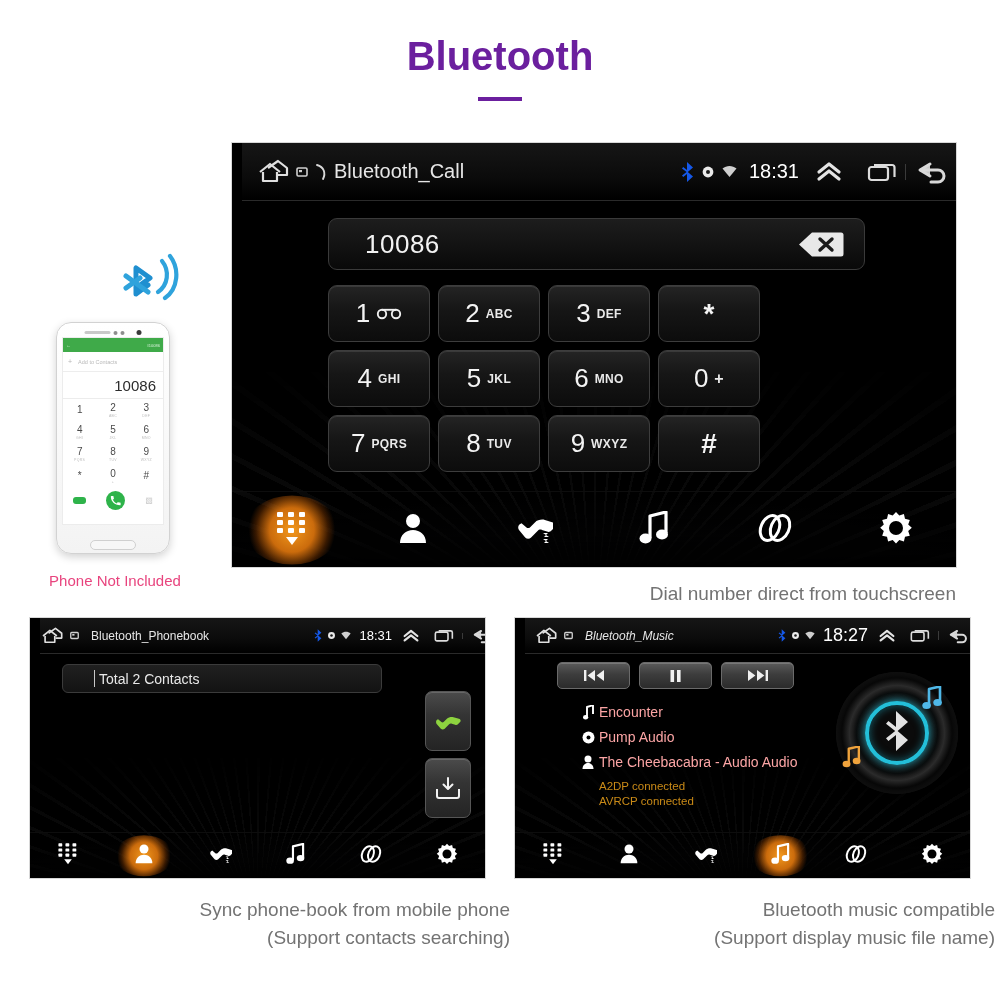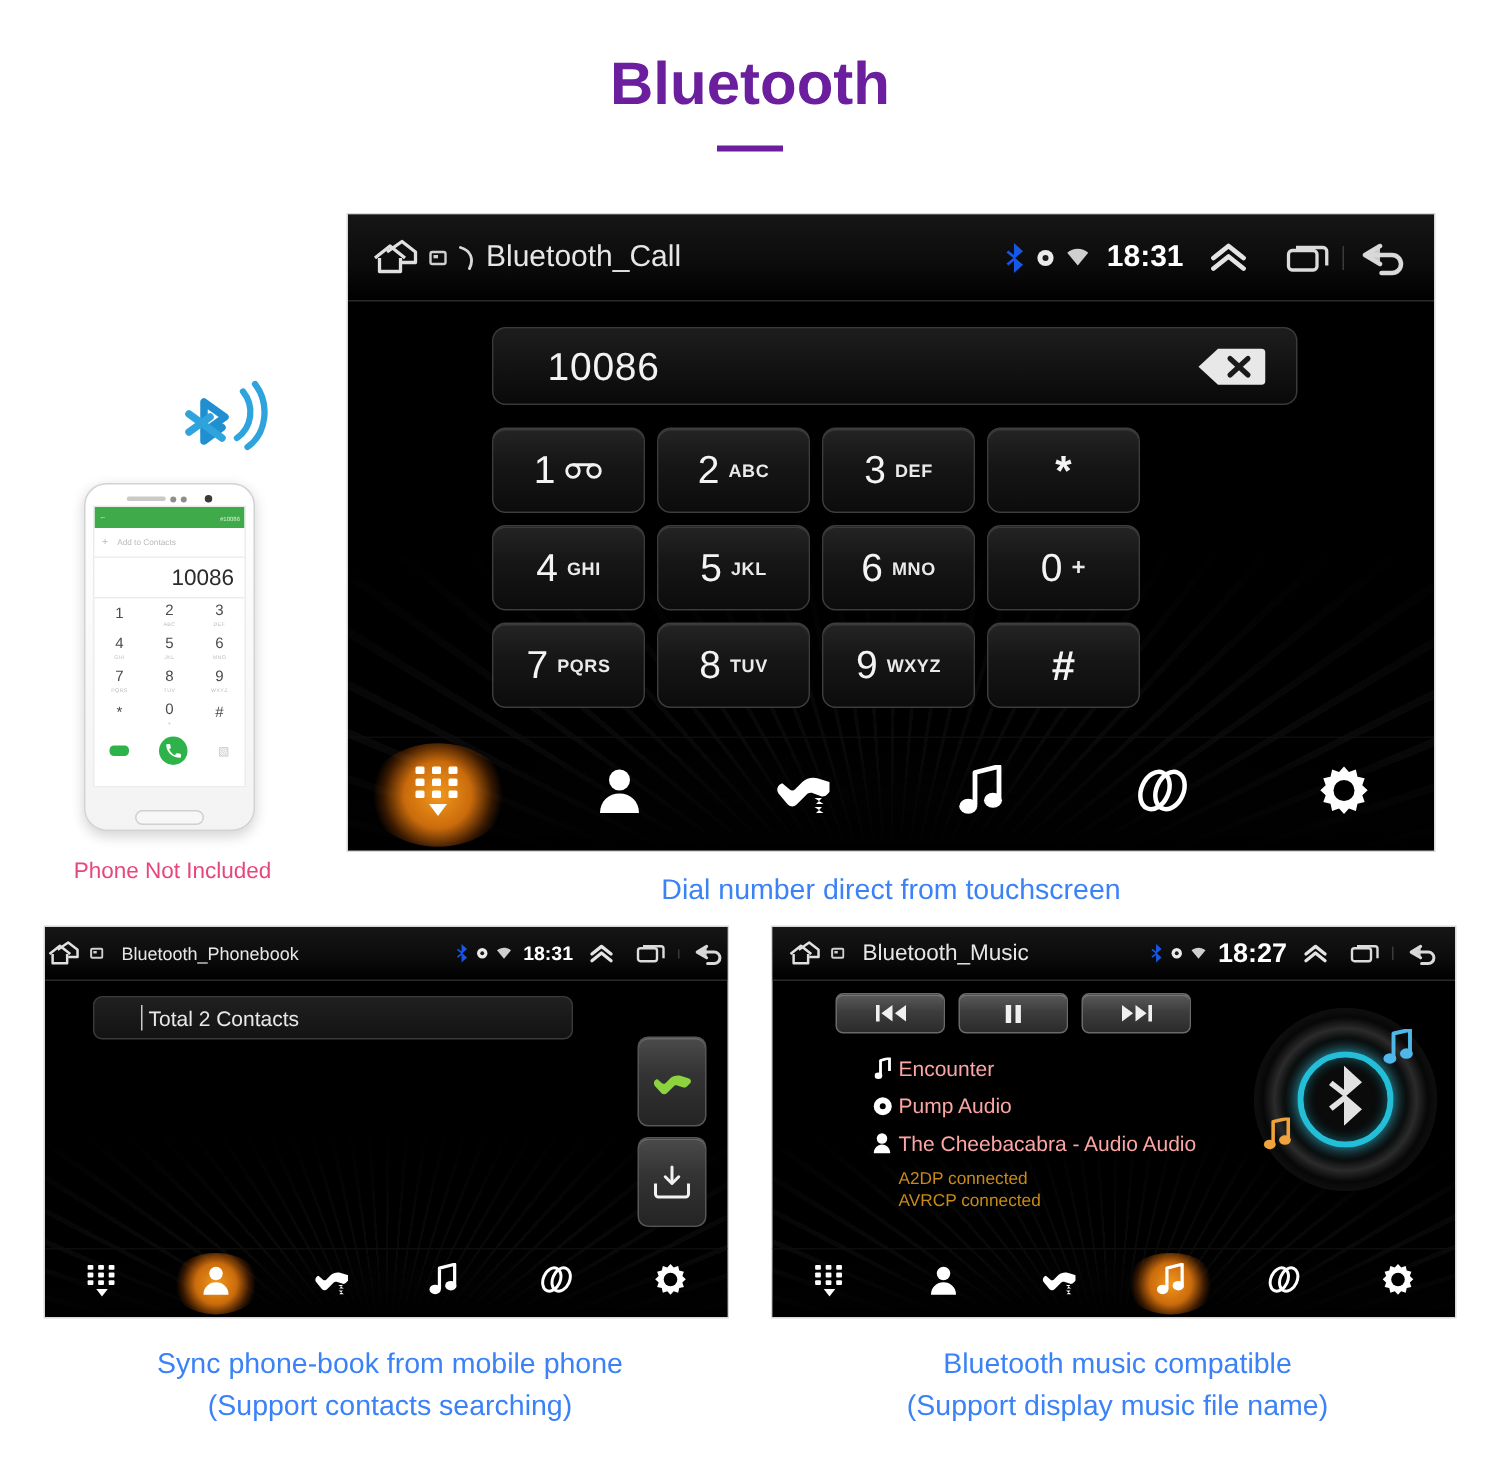--- a/index.html
+++ b/index.html
@@ -43,31 +43,31 @@
       repeating-conic-gradient(from 255deg at 50% 135%,
         rgba(255,255,255,0.055) 0deg 0.8deg,
         rgba(255,255,255,0) 0.8deg 4.2deg);
     pointer-events: none;
     mask-image: linear-gradient(to top, rgba(0,0,0,1), rgba(0,0,0,0) 92%);
     -webkit-mask-image: linear-gradient(to top, rgba(0,0,0,1), rgba(0,0,0,0) 92%);
   }
 
   
   .statusbar {
-    position: absolute; left: 0; top: 0; width: 100%;
+    position: absolute; left: 10px; top: 0; width: 100%;
     display: flex; align-items: center;
     background: linear-gradient(to bottom, #161616 0%, #0b0b0b 60%, #000 100%);
     border-bottom: 1px solid #2a2a2a;
     z-index: 4;
   }
   .statusbar .sb-left { display: flex; align-items: center; gap: 6px; }
   .statusbar .sb-title { color: #e6e6e6; white-space: nowrap; }
   .statusbar .sb-right { margin-left: auto; display: flex; align-items: center; }
   .sb-sep { width:1px; background:#3a3a3a; align-self: stretch; margin: 6px 8px; }
-  .clock { color: #fff; font-weight: bold; letter-spacing: 0px; }
+  .clock { color: #fff; font-weight: normal; letter-spacing: 0px; }
   .bt-blue { color: #1558e8; }
   .sb-ic { color: #e3e3e3; display: inline-flex; align-items: center; }
 
   
   #unit-call { left: 232px; top: 143px; width: 724px; height: 424px; }
   #unit-call .statusbar { height: 58px; padding: 0 14px; font-size: 20px; }
   #unit-call .sb-title { font-size: 20px; }
   #unit-call .clock { font-size: 20px; }
 
   .numfield {
@@ -148,21 +148,21 @@
     background: linear-gradient(to bottom, #4b4b4b 0%, #343434 40%, #242424 100%);
     border: 1px solid #565656;
     display:flex; align-items:center; justify-content:center;
     margin-bottom: 7px;
     box-shadow: inset 0 1px 0 rgba(255,255,255,0.16);
   }
 
   
   #unit-mu { left: 515px; top: 618px; width: 455px; height: 260px; }
   #unit-mu .statusbar { height: 36px; padding: 0 9px; }
-  #unit-mu .sb-title { font-size: 15px; }
+  #unit-mu .sb-title { font-size: 12px; font-style: italic; }
   #unit-mu .clock { font-size: 18px; }
   #unit-mu .navbar { height: 46px; }
 
   .transport { position: absolute; left: 42px; top: 44px; display: flex; gap: 9px; z-index: 3; }
   .tbtn {
     width: 73px; height: 27px; border-radius: 5px;
     background: linear-gradient(to bottom, #5a5a5a 0%, #3d3d3d 45%, #2b2b2b 100%);
     border: 1px solid #6a6a6a;
     display:flex; align-items:center; justify-content:center;
     box-shadow: inset 0 1px 0 rgba(255,255,255,0.18);
@@ -253,21 +253,21 @@
     width: 46px; height: 10px; border-radius: 6px; border: 1px solid #d0d0d0;
     background: #f7f7f7;
   }
   .phone-not {
     position: absolute; left: 0px; top: 572px; width: 230px;
     text-align: center; color: #E8447E; font-size: 15px; font-weight: 500;
   }
 
   
   .cap {
-    position: absolute; text-align: center; color: #3b82f6;
+    position: absolute; text-align: right; color: #737373;
     font-size: 19px; line-height: 28px;
   }
   #cap-main { left: 232px; top: 580px; width: 724px; }
   #cap-pb   { left: 10px;  top: 896px; width: 500px; }
   #cap-mu   { left: 495px; top: 896px; width: 500px; }
 </style>
 </head>
 <body>
 
 <div id="page">

